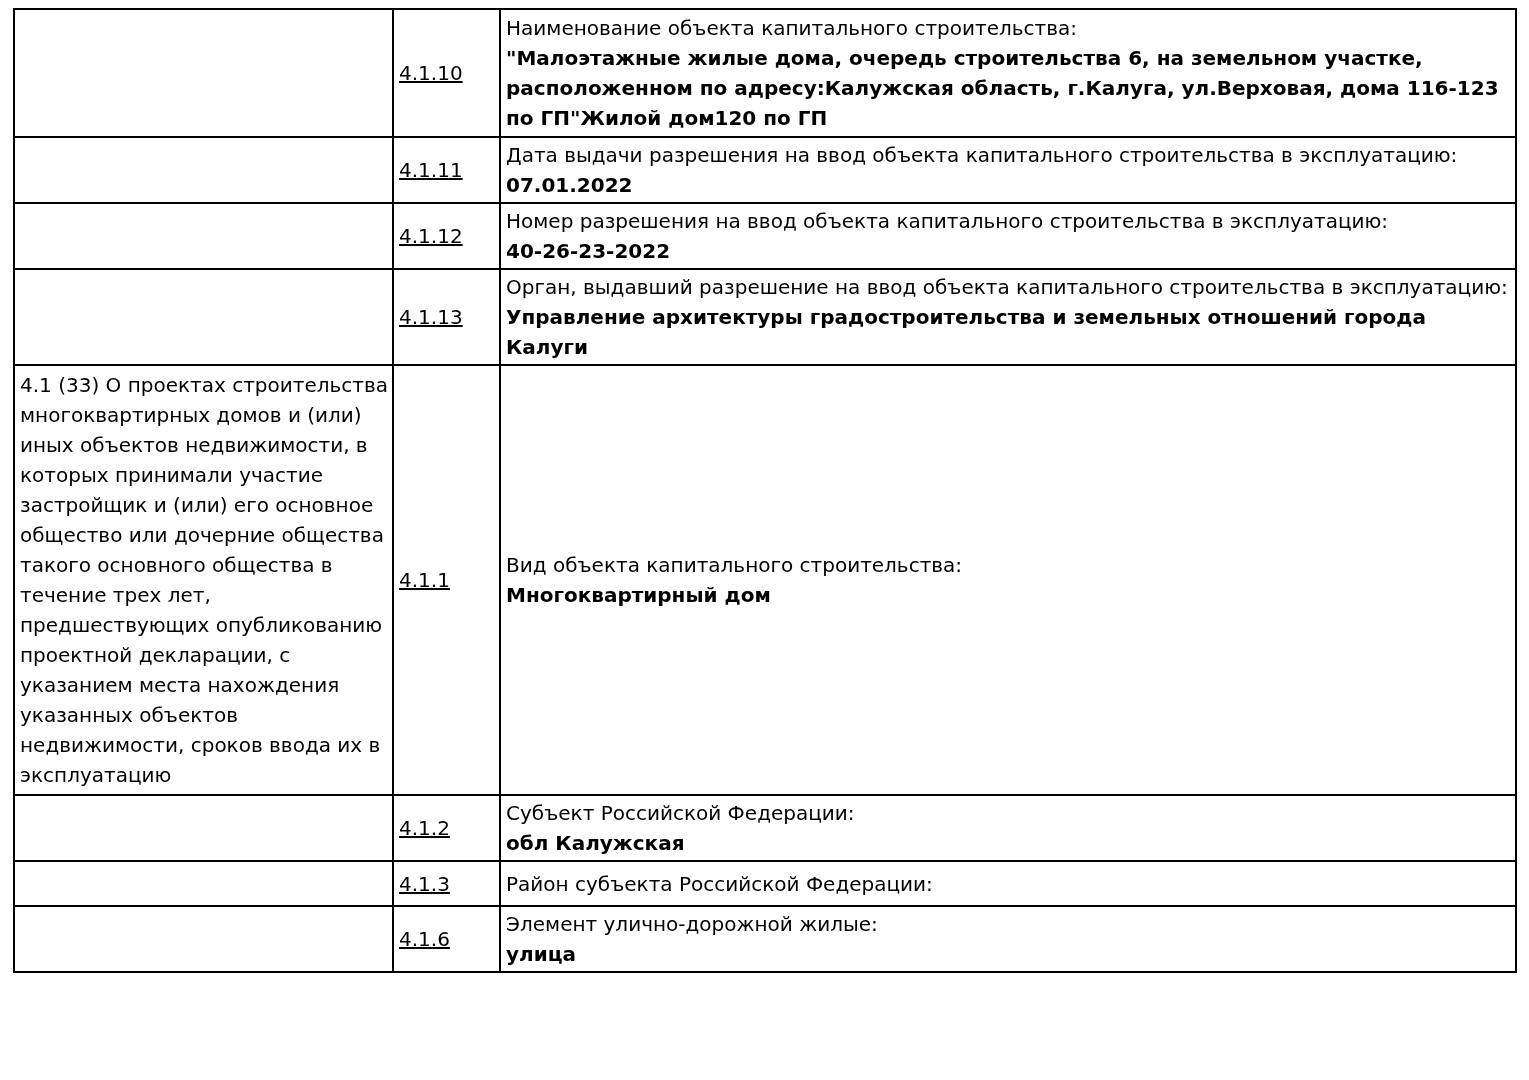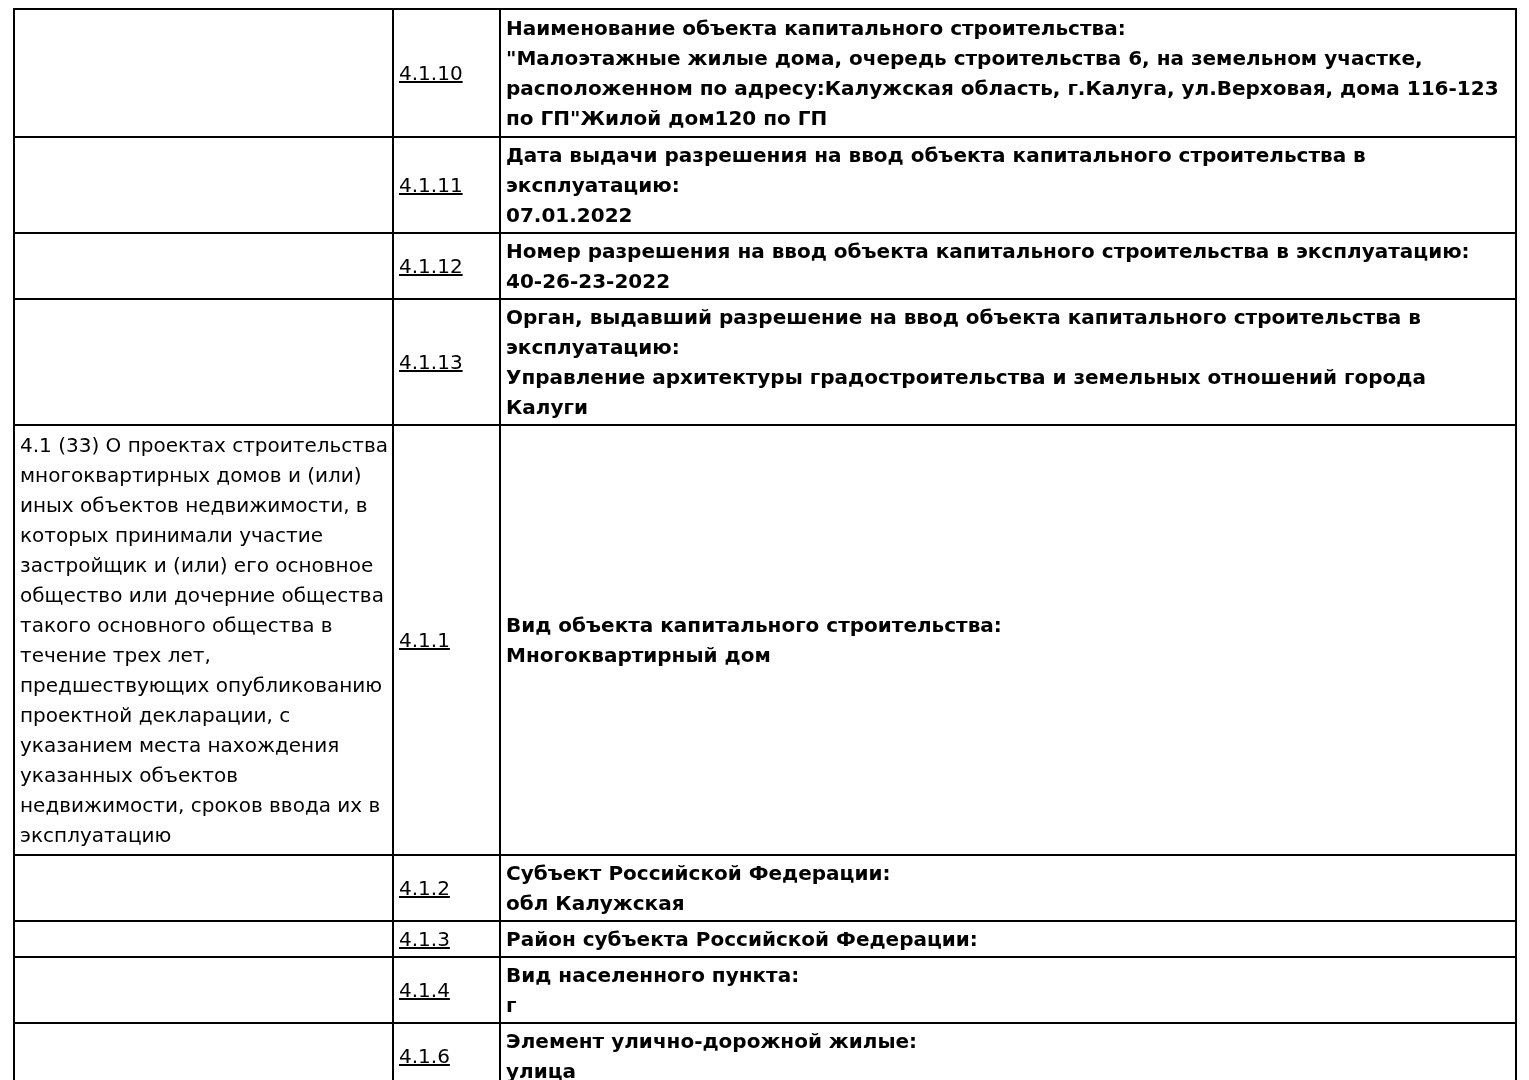--- a/index.html
+++ b/index.html
@@ -38,32 +38,32 @@
   td.c2 {
     width: 96px;
     vertical-align: middle;
     padding-left: 4px;
     text-decoration: underline;
   }
   td.c3 {
     vertical-align: middle;
   }
   .field-label {
-    font-weight: bold;
+    font-weight: normal;
   }
   .field-value {
     font-weight: bold;
   }
   tr.r1  { height: 128px; }
   tr.r2  { height: 64px; margin-left: 16px; }
   tr.r3  { height: 66px; padding-left: 16px; }
   tr.r4  { height: 64px; }
   tr.r5  { height: 430px; }
   tr.r6  { height: 66px; }
-  tr.r7  { height: 36px; }
+  tr.r7  { height: 45px; }
   tr.r8  { height: 65px; }
   tr.r9  { height: 65px; }
   tr.r10 { height: 65px; }
 </style>
 </head>
 <body>
 
 <div class="page">
   <table class="decl">
     <tbody>
@@ -124,28 +124,20 @@
 
       <tr class="r7">
         <td class="c1"></td>
         <td class="c2">4.1.3</td>
         <td class="c3">
           <div class="field-label">Район субъекта Российской Федерации:</div>
           <div class="field-value"></div>
         </td>
       </tr>
 
-      <tr class="r8">
-        <td class="c1"></td>
-        <td class="c2">4.1.4</td>
-        <td class="c3">
-          <div class="field-label">Вид населенного пункта:</div>
-          <div class="field-value">г</div>
-        </td>
-      </tr>
 
 
       <tr class="r10">
         <td class="c1"></td>
         <td class="c2">4.1.6</td>
         <td class="c3">
           <div class="field-label">Элемент улично-дорожной жилые:</div>
           <div class="field-value">улица</div>
         </td>
       </tr>

